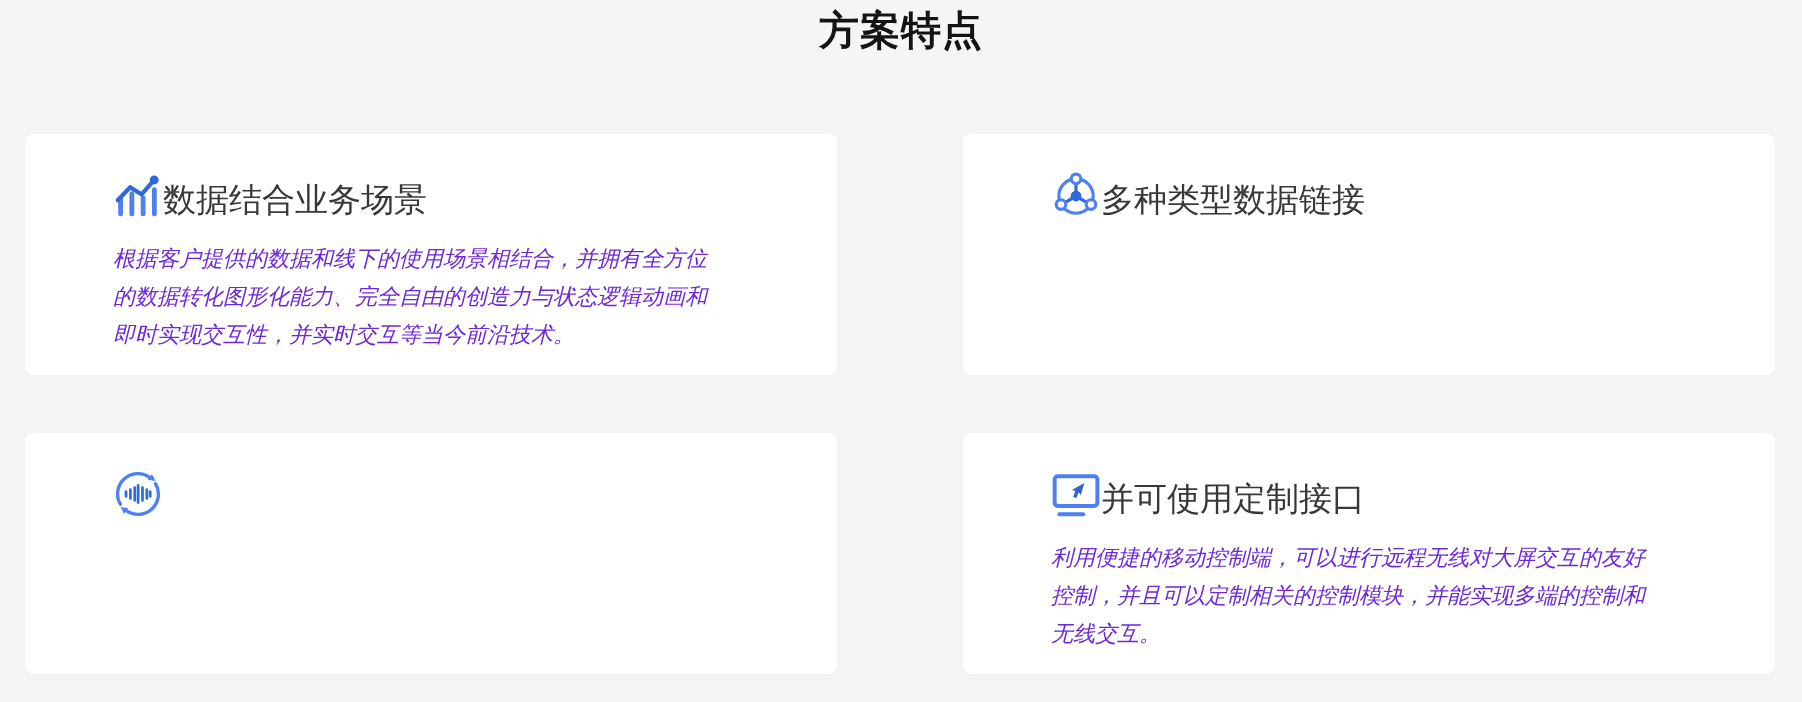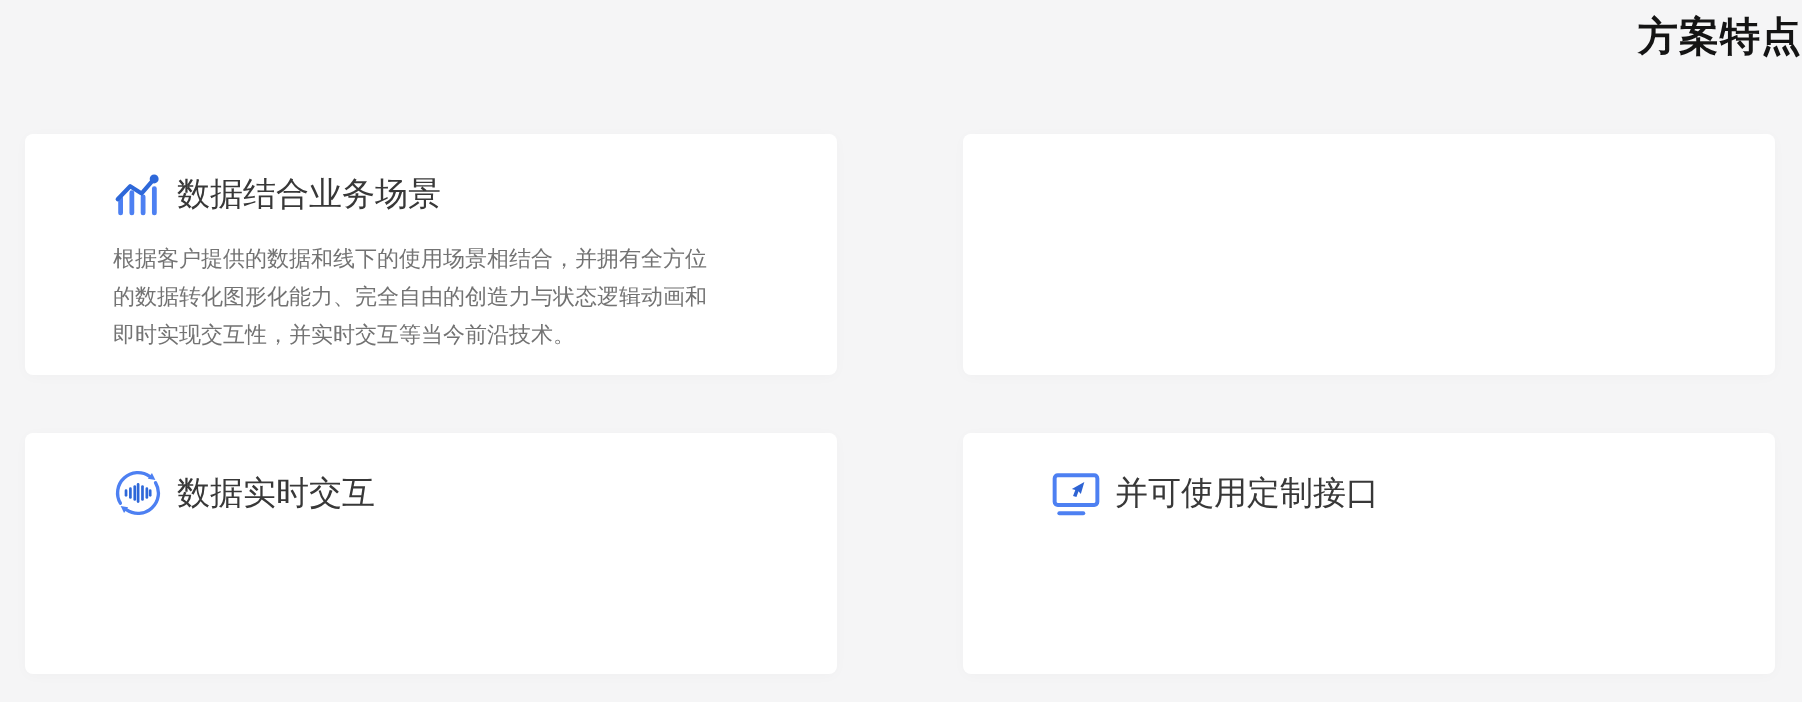--- a/index.html
+++ b/index.html
@@ -3,22 +3,22 @@
 <meta charset="utf-8">
 <style>
   * { margin: 0; padding: 0; box-sizing: border-box; }
   html, body { width: 1802px; height: 702px; overflow: hidden; }
   body {
     background: #f5f5f6;
     font-family: "Liberation Sans", "DejaVu Sans", sans-serif;
     position: relative;
   }
   .page-title {
-    padding-top: 12px;
-    text-align: right;
+    padding-top: 6px;
+    text-align: center;
     font-size: 40px;
     line-height: 1.2;
     font-weight: 700;
     color: #141414;
     letter-spacing: 1px;
   }
   .feature-grid {
     position: absolute;
     left: 25px;
     top: 134px;
@@ -30,22 +30,21 @@
   .card {
     width: 812px;
     height: 241px;
     background: #ffffff;
     border-radius: 8px;
     box-shadow: 0 2px 14px rgba(0,0,0,0.025);
     padding: 34px 40px 0 88px;
   }
   .card-head {
     display: flex;
-    align-items: center;
-    gap: 14px;
+    align-items: flex-end;
     height: 52px;
   }
   .icon-box {
     width: 50px;
     height: 50px;
     flex: none;
     display: flex;
     align-items: center;
     justify-content: center;
   }
@@ -54,22 +53,23 @@
     font-size: 33px;
     font-weight: 500;
     color: #383838;
     line-height: 1.2;
     white-space: nowrap;
   }
   .card-body {
     margin-top: 20px;
     font-size: 22px;
     line-height: 38px;
-    color: #737373;
+    color: #6d28d9;
     white-space: pre-line;
+    font-style: italic;
   }
 </style>
 </head>
 <body>
 
 <div class="page-title">方案特点</div>
 
 <div class="feature-grid">
 
   <div class="card">
@@ -85,49 +85,64 @@
         </svg>
       </span>
       <span class="card-title">数据结合业务场景</span>
     </div>
     <div class="card-body">根据客户提供的数据和线下的使用场景相结合，并拥有全方位
 的数据转化图形化能力、完全自由的创造力与状态逻辑动画和
 即时实现交互性，并实时交互等当今前沿技术。</div>
   </div>
 
   <div class="card">
+    <div class="card-head">
+      <span class="icon-box">
+        <svg viewBox="0 0 48 48" fill="none" xmlns="http://www.w3.org/2000/svg">
+          <circle cx="24" cy="25" r="16.5" stroke="#4d80f2" stroke-width="3"></circle>
+          <path d="M24 25 L24 12 M24 25 L13 31.5 M24 25 L35 31.5" stroke="#2e68d9" stroke-width="3" stroke-linecap="round"></path>
+          <circle cx="24" cy="8.5" r="4.6" fill="#ffffff" stroke="#4d80f2" stroke-width="3"></circle>
+          <circle cx="9.6" cy="33.2" r="4.6" fill="#ffffff" stroke="#4d80f2" stroke-width="3"></circle>
+          <circle cx="38.4" cy="33.2" r="4.6" fill="#ffffff" stroke="#4d80f2" stroke-width="3"></circle>
+          <circle cx="24" cy="25" r="5.2" fill="#2e68d9"></circle>
+        </svg>
+      </span>
+      <span class="card-title">多种类型数据链接</span>
+    </div>
   </div>
 
   <div class="card">
     <div class="card-head">
       <span class="icon-box">
         <svg viewBox="0 0 48 48" fill="none" xmlns="http://www.w3.org/2000/svg">
           <path d="M7.1 33.8 A19.5 19.5 0 0 1 35.2 8.0" stroke="#4d80f2" stroke-width="3.2" stroke-linecap="round"></path>
           <path d="M40.9 14.2 A19.5 19.5 0 0 1 12.8 40.0" stroke="#4d80f2" stroke-width="3.2" stroke-linecap="round"></path>
           <polygon points="40.7,11.6 33.5,10.3 37.4,4.9" fill="#4d80f2"></polygon>
           <polygon points="7.3,36.4 14.5,37.7 10.6,43.1" fill="#4d80f2"></polygon>
           <rect x="11.2" y="20.5" width="2.6" height="7" rx="1.3" fill="#2e68d9"></rect>
           <rect x="15.4" y="18.5" width="2.6" height="11" rx="1.3" fill="#2e68d9"></rect>
           <rect x="19.6" y="16.5" width="2.6" height="15" rx="1.3" fill="#2e68d9"></rect>
           <rect x="22.8" y="14.5" width="2.6" height="19" rx="1.3" fill="#2e68d9"></rect>
           <rect x="27.0" y="16.5" width="2.6" height="15" rx="1.3" fill="#2e68d9"></rect>
           <rect x="31.2" y="18.5" width="2.6" height="11" rx="1.3" fill="#2e68d9"></rect>
           <rect x="34.4" y="20.5" width="2.6" height="7" rx="1.3" fill="#2e68d9"></rect>
         </svg>
       </span>
-      <span class="card-title">数据实时交互</span>
     </div>
   </div>
 
   <div class="card">
     <div class="card-head">
       <span class="icon-box">
         <svg viewBox="0 0 48 48" fill="none" xmlns="http://www.w3.org/2000/svg">
           <rect x="3.5" y="7" width="41" height="28.5" rx="3" fill="#ffffff" stroke="#4d80f2" stroke-width="3.8"></rect>
           <path d="M8 43.5 L31 43.5" stroke="#4d80f2" stroke-width="3.8" stroke-linecap="round"></path>
           <path d="M0 0 L-4.4 13 L-1.3 11.5 L0.9 17.2 L4 15.8 L1.7 10.2 L5.1 10.7 Z" transform="translate(32,13.5) rotate(42)" fill="#2e63d3"></path>
         </svg>
       </span>
       <span class="card-title">并可使用定制接口</span>
     </div>
+    <div class="card-body">利用便捷的移动控制端，可以进行远程无线对大屏交互的友好
+控制，并且可以定制相关的控制模块，并能实现多端的控制和
+无线交互。</div>
   </div>
 
 </div>
 
 </body></html>

